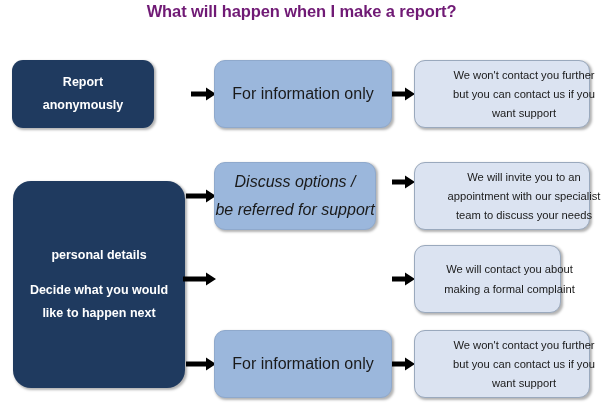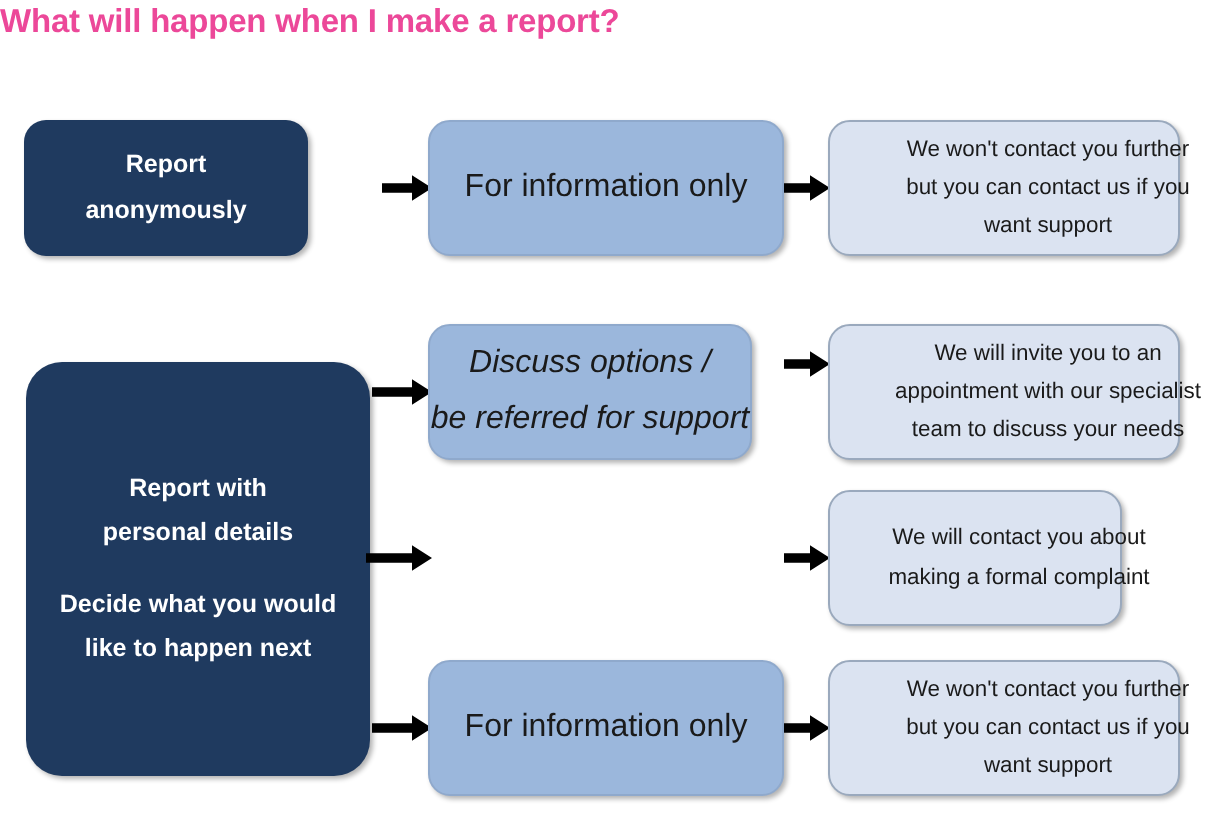--- a/index.html
+++ b/index.html
@@ -24,25 +24,25 @@
     width: 603px;
     height: 412px;
   }
 
   
   .title {
     position: absolute;
     left: 0;
     top: 2px;
     width: 603px;
-    text-align: left;
+    text-align: center;
     font-size: 16.5px;
     font-weight: bold;
     letter-spacing: -0.1px;
-    color: #ec4899;
+    color: #701a75;
     white-space: nowrap;
   }
 
   
   .node {
     position: absolute;
     box-sizing: border-box;
     display: flex;
     flex-direction: column;
     align-items: center;
@@ -123,21 +123,20 @@
     </svg>
   </div>
 
   <div class="node light" style="left:414px; top:60px; width:176px; height:68px;">
     <span class="line">We won't contact you further</span>
     <span class="line">but you can contact us if you</span>
     <span class="line">want support</span>
   </div>
 
   <div class="node dark" style="left:13px; top:181px; width:172px; height:207px; border-radius:18px;">
-    <span class="line">Report with</span>
     <span class="line">personal details</span>
     <span class="spacer"></span>
     <span class="line">Decide what you would</span>
     <span class="line">like to happen next</span>
   </div>
 
   <div class="arrow" style="left:186px; top:189px; width:30px;">
     <svg width="30" height="14" viewBox="0 0 30 14" aria-hidden="true">
       <path d="M0 4.6 H20 V0.6 L30 7 L20 13.4 V9.4 H0 Z" fill="#000000"></path>
     </svg>

